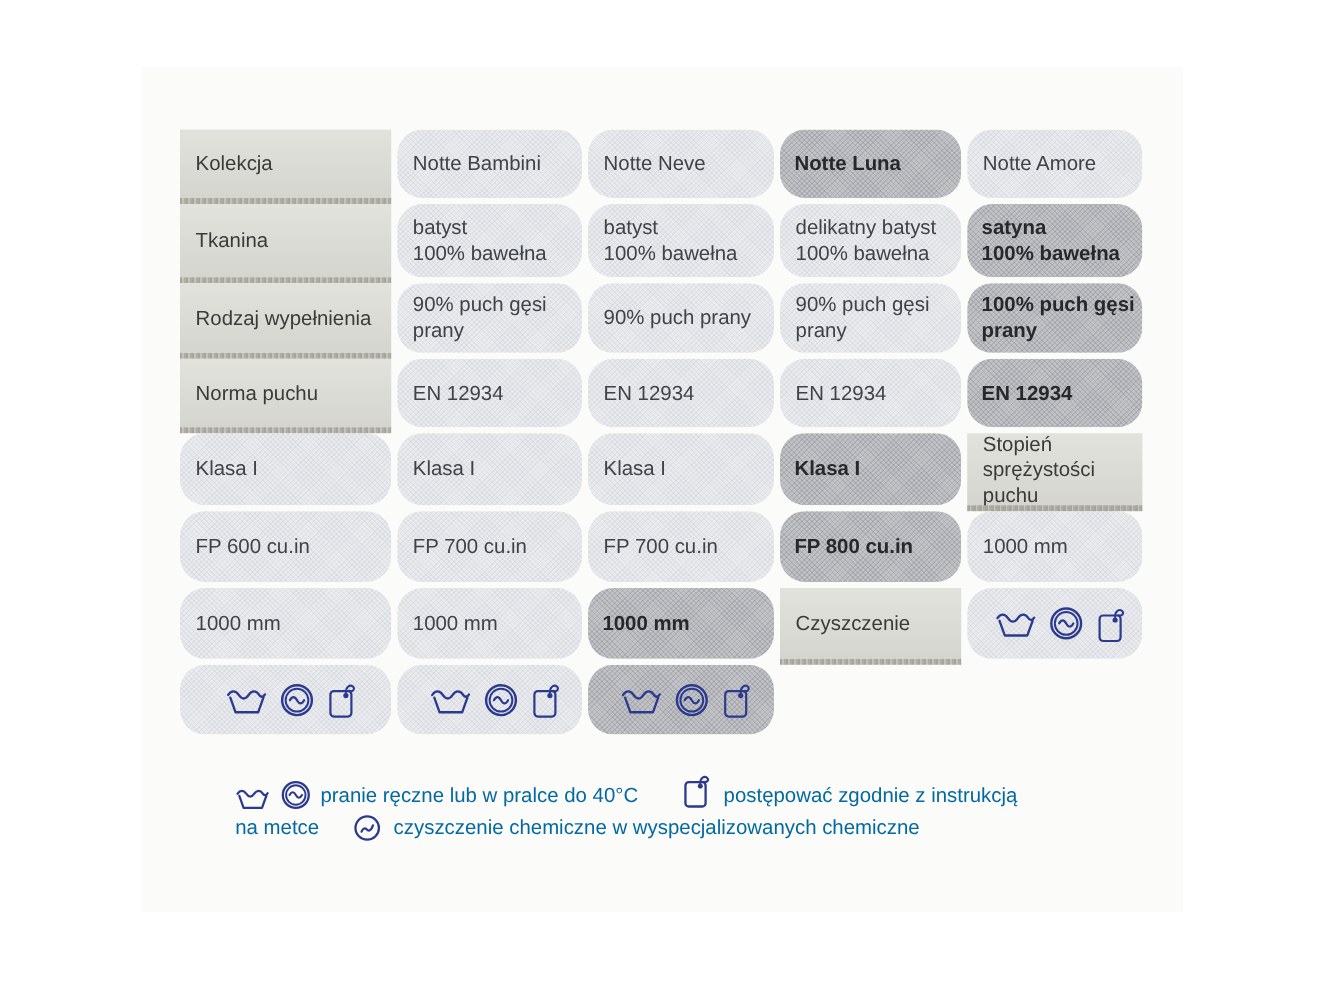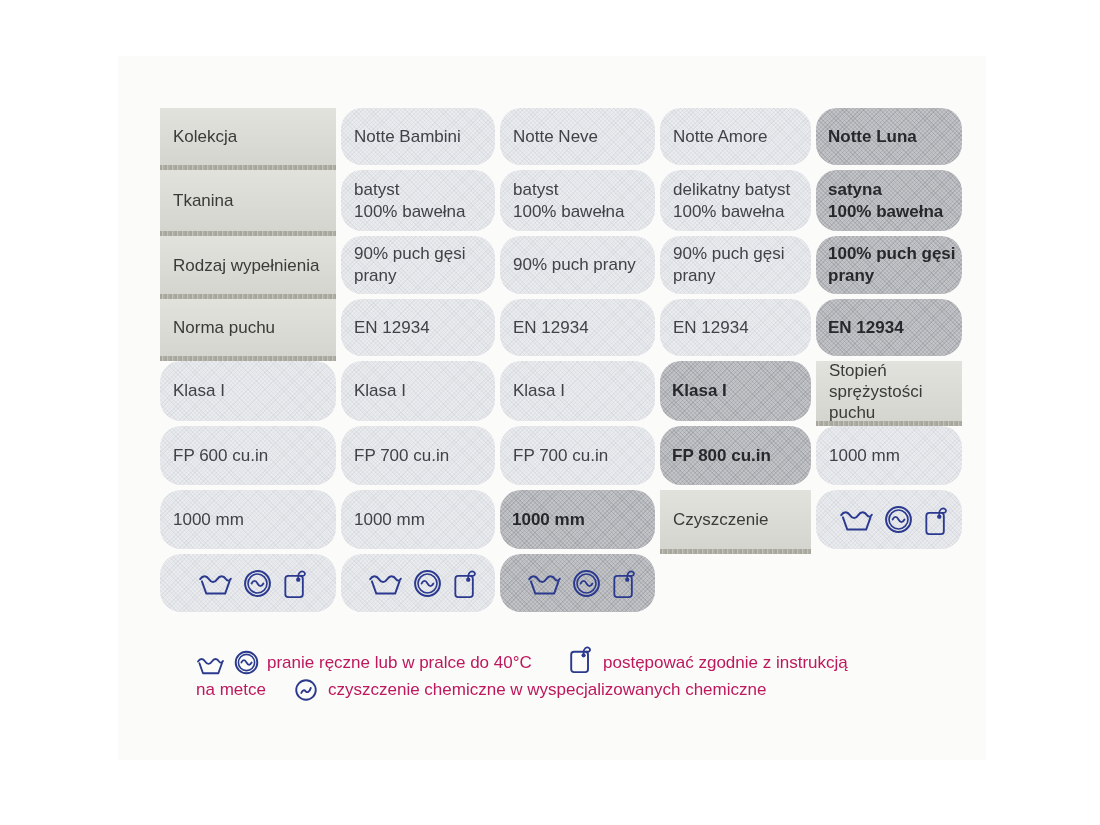--- a/index.html
+++ b/index.html
@@ -7,21 +7,21 @@
     width:1100px;height:825px;position:relative;overflow:hidden;
     background:#ffffff;
     font-family:"Liberation Sans", sans-serif;
   }
   .paper{
     position:absolute;left:118px;top:56px;width:868px;height:704px;
     background:#fbfbf9;
   }
   
   .spec-table{
-    position:absolute;left:160px;top:108px;
+    position:absolute;left:150px;top:108px;
     display:grid;
     grid-template-columns:176px 154px 155px 151px 146px;
     grid-template-rows:57px 61px 58px 57px 60px 59px 59px 58px;
     gap:5px;
   }
   .cell{display:flex;flex-direction:column;justify-content:center;box-sizing:border-box;}
   .label{
     background-color:#dcdcd6;
     background-image:linear-gradient(180deg, rgba(255,255,255,.18), rgba(0,0,0,.03));
     padding-left:13px;padding-right:8px;
@@ -45,35 +45,35 @@
   .luna{
     background-color:#c2c3c6;
     background-image:
       repeating-linear-gradient(45deg, rgba(80,86,98,.16) 0 1px, rgba(0,0,0,0) 1px 3px),
       repeating-linear-gradient(-45deg, rgba(80,86,98,.16) 0 1px, rgba(0,0,0,0) 1px 3px);
     font-weight:700;color:#26282b;padding-left:12px;
   }
   .icons-cell{flex-direction:row;align-items:center;gap:9px;}
   svg.care{display:block;flex:0 0 auto;}
   
-  .legend{position:absolute;left:150px;top:641px;width:820px;height:72px;font-size:17px;color:#be185d;}
+  .legend{position:absolute;left:150px;top:641px;width:820px;height:72px;font-size:17px;color:#0369a1;}
   .legend .item{position:absolute;white-space:nowrap;line-height:22px;}
 </style>
 </head>
 <body>
 
 <div class="paper"></div>
 
 <div class="spec-table">
 
   <div class="cell label">Kolekcja</div>
   <div class="cell data">Notte Bambini</div>
   <div class="cell data">Notte Neve</div>
+  <div class="cell data luna">Notte Luna</div>
   <div class="cell data">Notte Amore</div>
-  <div class="cell data luna">Notte Luna</div>
 
   <div class="cell label">Tkanina</div>
   <div class="cell data">batyst
 100% bawełna</div>
   <div class="cell data">batyst
 100% bawełna</div>
   <div class="cell data">delikatny batyst
 100% bawełna</div>
   <div class="cell data luna">satyna
 100% bawełna</div>

